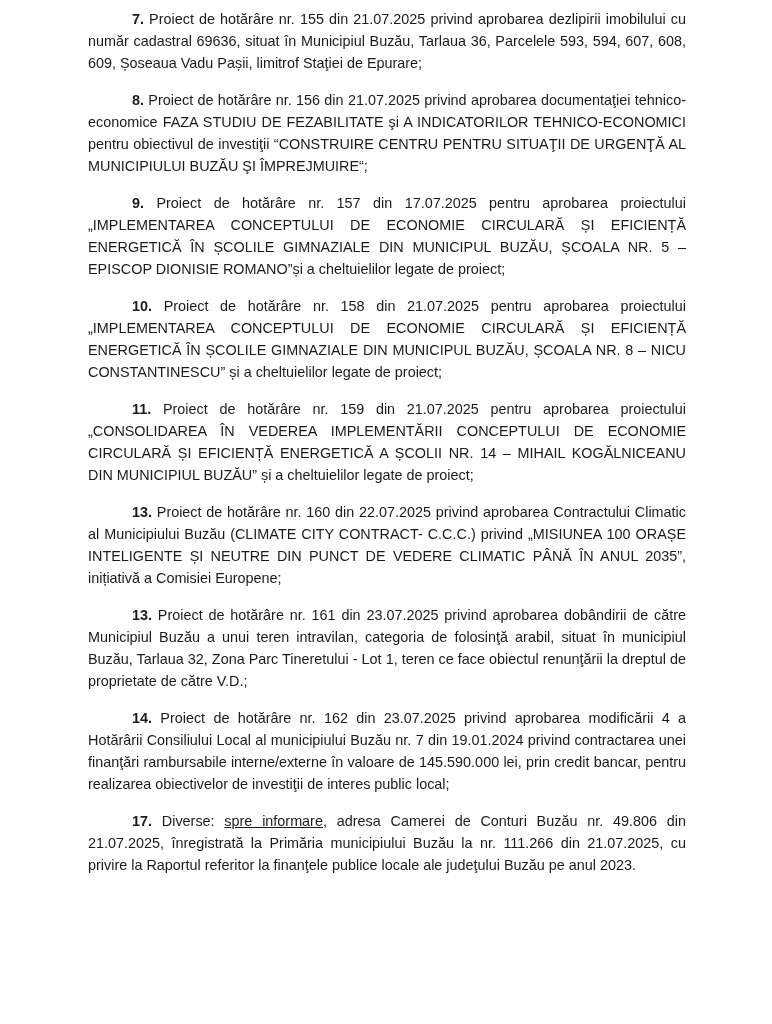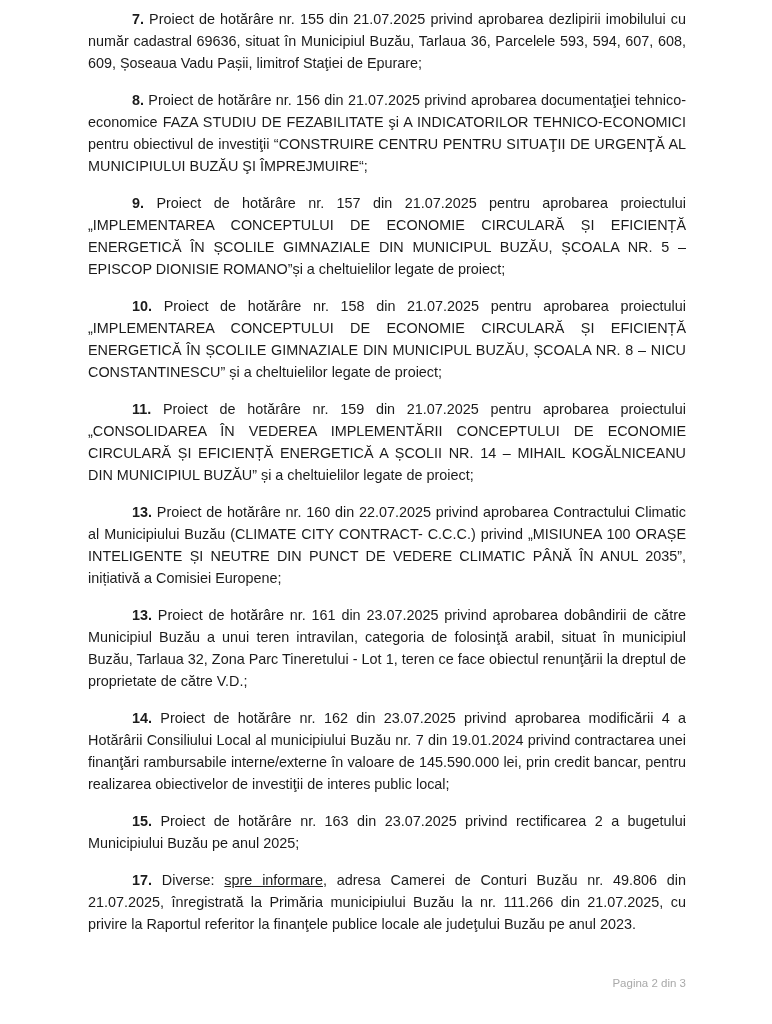--- a/index.html
+++ b/index.html
@@ -59,23 +59,21 @@
     font-family: "Liberation Sans", sans-serif;
   }
 </style>
 </head>
 <body>
 
 <div class="page">
   <div class="content" id="content">
       <p class="para"><span class="num">7.</span><span> Proiect de hotărâre nr. 155 din 21.07.2025 privind aprobarea dezlipirii imobilului cu număr cadastral 69636, situat în Municipiul Buzău, Tarlaua 36, Parcelele 593, 594, 607, 608, 609, Șoseaua Vadu Pașii, limitrof Staţiei de Epurare;</span></p>
       <p class="para"><span class="num">8.</span><span> Proiect de hotărâre nr. 156 din 21.07.2025 privind aprobarea documentaţiei tehnico-economice </span><span class="it">FAZA STUDIU DE FEZABILITATE</span><span> şi </span><span class="it">A INDICATORILOR TEHNICO-ECONOMICI</span><span> pentru obiectivul de investiţii </span><span class="it">“CONSTRUIRE CENTRU PENTRU SITUAŢII DE URGENŢĂ AL MUNICIPIULUI BUZĂU ŞI ÎMPREJMUIRE“;</span></p>
-      <p class="para"><span class="num">9.</span><span> Proiect de hotărâre nr. 157 din 21.07.2025 pentru aprobarea proiectului </span><span class="it">„IMPLEMENTAREA CONCEPTULUI DE ECONOMIE CIRCULARĂ ȘI EFICIENȚĂ ENERGETICĂ ÎN ȘCOLILE GIMNAZIALE DIN MUNICIPUL BUZĂU, ȘCOALA NR. 5 – EPISCOP DIONISIE ROMANO”</span><span>și a cheltuielilor legate de proiect;</span></p>
+      <p class="para"><span class="num">9.</span><span> Proiect de hotărâre nr. 157 din 17.07.2025 pentru aprobarea proiectului </span><span class="it">„IMPLEMENTAREA CONCEPTULUI DE ECONOMIE CIRCULARĂ ȘI EFICIENȚĂ ENERGETICĂ ÎN ȘCOLILE GIMNAZIALE DIN MUNICIPUL BUZĂU, ȘCOALA NR. 5 – EPISCOP DIONISIE ROMANO”</span><span>și a cheltuielilor legate de proiect;</span></p>
       <p class="para"><span class="num">10.</span><span> Proiect de hotărâre nr. 158 din 21.07.2025 pentru aprobarea proiectului </span><span class="it">„IMPLEMENTAREA CONCEPTULUI DE ECONOMIE CIRCULARĂ ȘI EFICIENȚĂ ENERGETICĂ ÎN ȘCOLILE GIMNAZIALE DIN MUNICIPUL BUZĂU, ȘCOALA NR. 8 – NICU CONSTANTINESCU”</span><span> și a cheltuielilor legate de proiect;</span></p>
       <p class="para"><span class="num">11.</span><span> Proiect de hotărâre nr. 159 din 21.07.2025 pentru aprobarea proiectului </span><span class="it">„CONSOLIDAREA ÎN VEDEREA IMPLEMENTĂRII CONCEPTULUI DE ECONOMIE CIRCULARĂ ȘI EFICIENȚĂ ENERGETICĂ A ȘCOLII NR. 14 – MIHAIL KOGĂLNICEANU DIN MUNICIPIUL BUZĂU”</span><span> și a cheltuielilor legate de proiect;</span></p>
       <p class="para"><span class="num">13.</span><span> Proiect de hotărâre nr. 160 din 22.07.2025 privind aprobarea Contractului Climatic al Municipiului Buzău (</span><span class="it">CLIMATE CITY CONTRACT- C.C.C.) privind „MISIUNEA 100 ORAȘE INTELIGENTE ȘI NEUTRE DIN PUNCT DE VEDERE CLIMATIC PÂNĂ ÎN ANUL 2035”, inițiativă a Comisiei Europene;</span></p>
       <p class="para"><span class="num">13.</span><span> Proiect de hotărâre nr. 161 din 23.07.2025 privind aprobarea dobândirii de către Municipiul Buzău a unui teren intravilan, categoria de folosinţă arabil, situat în municipiul Buzău, Tarlaua 32, Zona Parc Tineretului - Lot 1, teren ce face obiectul renunţării la dreptul de proprietate de către V.D.;</span></p>
       <p class="para"><span class="num">14.</span><span> Proiect de hotărâre nr. 162 din 23.07.2025 privind aprobarea modificării 4 a Hotărârii Consiliului Local al municipiului Buzău nr. 7 din 19.01.2024 privind contractarea unei finanţări rambursabile interne/externe în valoare de 145.590.000 lei, prin credit bancar, pentru realizarea obiectivelor de investiţii de interes public local;</span></p>
-      <p class="para"><span class="num">15.</span><span> Proiect de hotărâre nr. 163 din 23.07.2025 privind rectificarea 2 a bugetului Municipiului Buzău pe anul 2025;</span></p>
       <p class="para"><span class="num">17.</span><span> Diverse: </span><span class="ul">spre informare</span><span>, adresa Camerei de Conturi Buzău nr. 49.806 din 21.07.2025, înregistrată la Primăria municipiului Buzău la nr. 111.266 din 21.07.2025, cu privire la </span><span class="it">Raportul referitor la finanţele publice locale ale judeţului Buzău pe anul 2023.</span></p>
     </div>
-  <div class="footer">Pagina 2 din 3</div>
 </div>
 
 </body></html>

